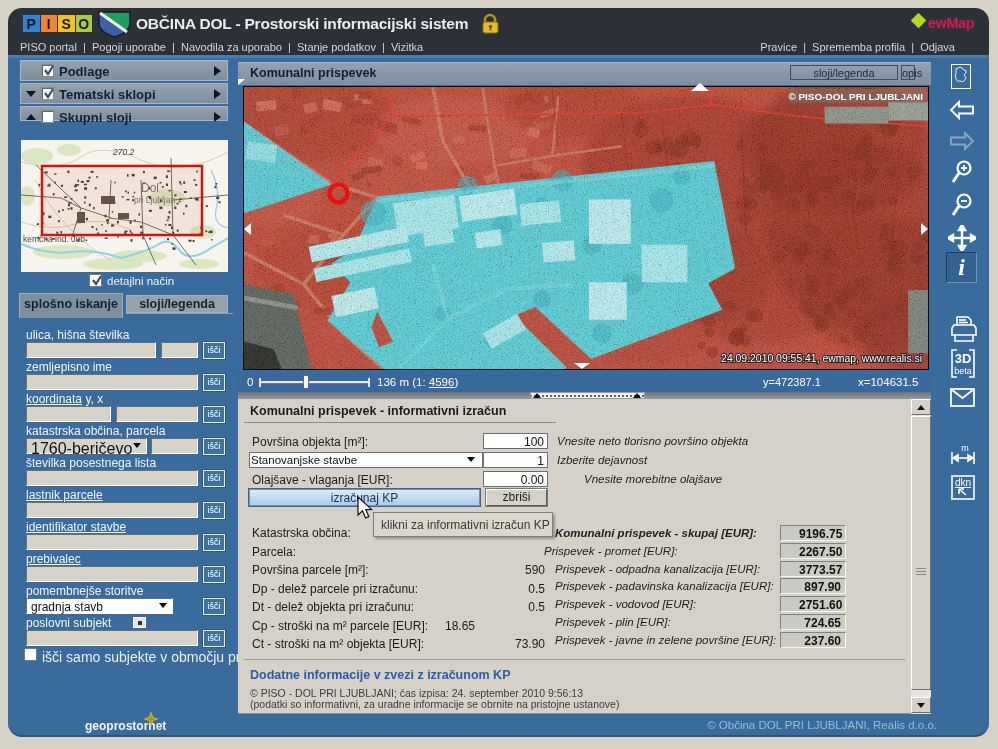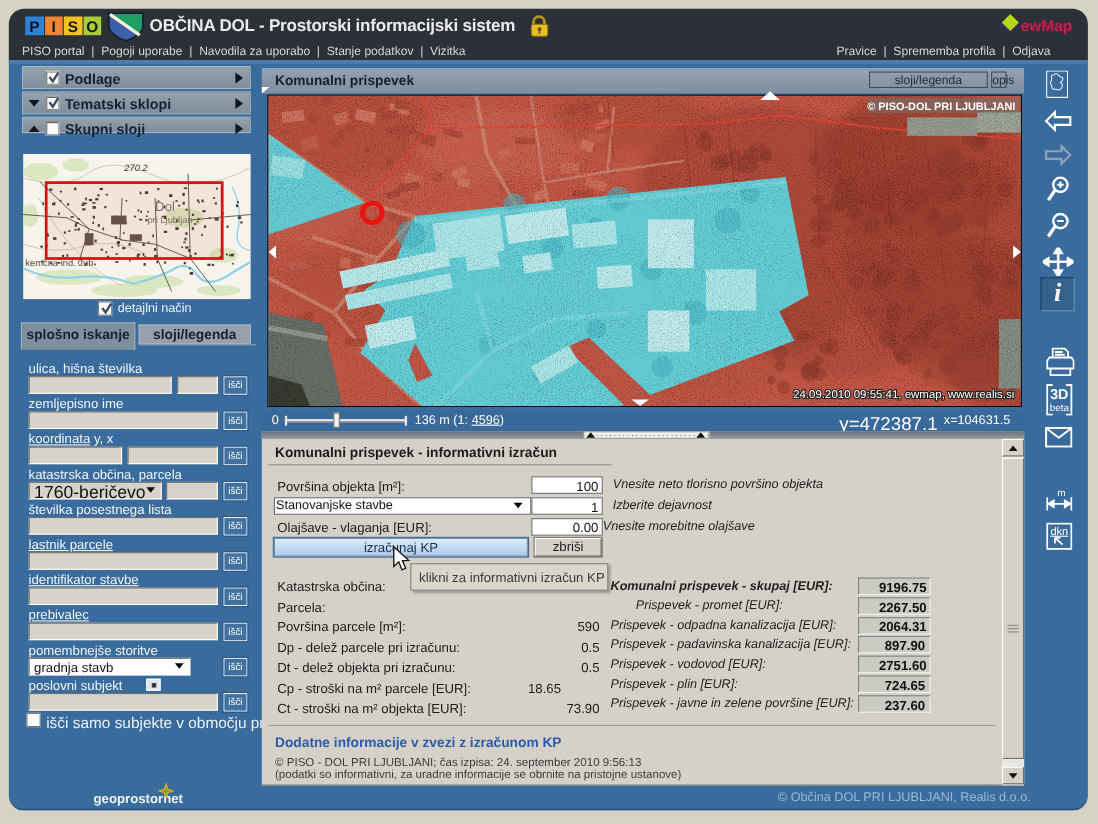--- a/index.html
+++ b/index.html
@@ -574,21 +574,21 @@
     <polygon points="332,280 348,280 340,286" fill="#fff"></polygon>
   </svg>
 <div class="abs" style="left:691px;top:83px;width:0;height:0;border-left:9px solid transparent;border-right:9px solid transparent;border-bottom:8px solid #fff"></div>
 <div class="abs" style="left:238px;top:373px;width:693px;height:19px;background:#39689a"></div>
 <div class="abs" style="left:247px;top:376px;font-size:11.5px;color:#fff">0</div>
 <div class="abs" style="left:259px;top:381px;width:111px;height:3px;background:#e8e8e8;border-bottom:1px solid #777"></div>
 <div class="abs" style="left:259px;top:378px;width:2px;height:9px;background:#e8e8e8"></div>
 <div class="abs" style="left:368px;top:378px;width:2px;height:9px;background:#e8e8e8"></div>
 <div class="abs" style="left:303px;top:375px;width:6px;height:14px;background:#f4f4f4;border:1px solid #666"></div>
 <div class="abs" style="left:377px;top:376px;font-size:11.5px;color:#fff">136 m (1: <span style="text-decoration:underline">4596</span>)</div>
-<div class="abs" style="left:763px;top:376px;font-size:17px;color:#fff">y=472387.1</div>
+<div class="abs" style="left:763px;top:376px;font-size:11px;color:#fff">y=472387.1</div>
 <div class="abs" style="left:858px;top:376px;font-size:11.5px;color:#fff">x=104631.5</div>
 <div class="abs" style="left:238px;top:392px;width:693px;height:322px;background:#d5d1c8;border-bottom:1px solid #8a8a84"></div>
 <div class="abs" style="left:238px;top:392px;width:693px;height:7px;background:linear-gradient(#6d737c,#949aa2)"></div>
 <div class="abs" style="left:530px;top:392px;width:115px;height:7px;background:#efefea;border:1px solid #999;background-image:radial-gradient(circle,#555 0.7px,transparent 0.8px);background-size:4px 4px;background-position:2px 1px"></div>
 <div class="abs" style="left:533px;top:393px;width:0;height:0;border-left:4px solid transparent;border-right:4px solid transparent;border-bottom:5px solid #111"></div>
 <div class="abs" style="left:633px;top:393px;width:0;height:0;border-left:4px solid transparent;border-right:4px solid transparent;border-bottom:5px solid #111"></div>
 <div class="abs" style="left:911px;top:399px;width:20px;height:315px;background:#e8e6e0"></div>
 <div class="abs" style="left:911px;top:399px;width:20px;height:16px;background:#d5d1c8;border-top:1px solid #fff;border-left:1px solid #fff;border-bottom:1px solid #6e6e68;border-right:1px solid #6e6e68">
     <div class="abs" style="left:5px;top:5px;width:0;height:0;border-left:4px solid transparent;border-right:4px solid transparent;border-bottom:5px solid #111"></div>
   </div>
@@ -600,45 +600,45 @@
 <div class="abs" style="left:250px;top:404px;font-size:12.5px;font-weight:bold;color:#1b1b1b">Komunalni prispevek - informativni izračun</div>
 <div class="abs" style="left:244px;top:422px;width:312px;height:1px;background:#8f8f89"></div>
 <div class="rlbl" style="left:252px;top:435px">Površina objekta [m²]:</div>
 <div class="winp" style="left:483px;top:433px;width:65px">100</div>
 <div class="ilbl" style="left:557px;top:435px">Vnesite neto tlorisno površino objekta</div>
 <div class="winp" style="left:249px;top:452px;width:234px;text-align:left;padding-left:1px;font-size:11.5px">Stanovanjske stavbe<span style="float:right;margin-right:4px;margin-top:3px;width:0;height:0;border-left:4px solid transparent;border-right:4px solid transparent;border-top:5px solid #000"></span></div>
 <div class="winp" style="left:483px;top:452px;width:65px">1</div>
 <div class="ilbl" style="left:557px;top:454px">Izberite dejavnost</div>
 <div class="rlbl" style="left:252px;top:473px">Olajšave - vlaganja [EUR]:</div>
 <div class="winp" style="left:483px;top:471px;width:65px">0.00</div>
-<div class="ilbl" style="left:548px;top:473px">Vnesite morebitne olajšave</div>
+<div class="ilbl" style="left:584px;top:473px">Vnesite morebitne olajšave</div>
 <div class="abs" style="left:249px;top:489px;width:231px;height:17px;background:linear-gradient(#dcebf7,#aecbe8);border:1px solid #6e92b8;outline:1px solid #44668c;font-size:12px;color:#16324e;text-align:center;line-height:16px">izračunaj KP</div>
 <div class="abs" style="left:486px;top:489px;width:61px;height:17px;background:#d5d1c8;border-top:1px solid #fff;border-left:1px solid #fff;border-bottom:1px solid #5f5f59;border-right:1px solid #5f5f59;outline:1px solid #777;font-size:12px;color:#1b1b1b;text-align:center;line-height:15px">zbriši</div>
 <svg class="abs" style="left:355px;top:496px;z-index:60" width="20" height="26" viewBox="0 0 20 26">
 <path d="M3,1 L3,19 L7.5,14.8 L10.5,22 L13.8,20.6 L10.8,13.6 L16.5,13.4 Z" fill="#fff" stroke="#111" stroke-width="1.2"></path>
 </svg>
 <div class="abs" style="left:373px;top:512px;width:180px;height:25px;background:#d9d6cc;border:1px solid #7f7f7f;box-shadow:2px 2px 2px rgba(90,90,90,0.5);font-size:12px;color:#3a3a3a;line-height:24px;padding-left:7px;z-index:50;white-space:nowrap">klikni za informativni izračun KP</div>
 <div class="rlbl" style="left:252px;top:526px">Katastrska občina:</div>
 <div class="rlbl" style="left:252px;top:544.5px">Parcela:</div>
 <div class="rlbl" style="left:252px;top:563.0px">Površina parcele [m²]:</div>
 <div class="rlbl" style="left:445px;top:563.0px;width:100px;text-align:right">590</div>
 <div class="rlbl" style="left:252px;top:581.5px">Dp - delež parcele pri izračunu:</div>
 <div class="rlbl" style="left:445px;top:581.5px;width:100px;text-align:right">0.5</div>
 <div class="rlbl" style="left:252px;top:600.0px">Dt - delež objekta pri izračunu:</div>
 <div class="rlbl" style="left:445px;top:600.0px;width:100px;text-align:right">0.5</div>
 <div class="rlbl" style="left:252px;top:618.5px">Cp - stroški na m² parcele [EUR]:</div>
-<div class="rlbl" style="left:445px;top:618.5px;width:100px;text-align:center">18.65</div>
+<div class="rlbl" style="left:445px;top:618.5px;width:100px;text-align:left">18.65</div>
 <div class="rlbl" style="left:252px;top:637.0px">Ct - stroški na m² objekta [EUR]:</div>
 <div class="rlbl" style="left:445px;top:637.0px;width:100px;text-align:right">73.90</div>
 <div class="ilbl" style="left:555px;top:527px;font-weight:bold;">Komunalni prispevek - skupaj [EUR]:</div>
 <div class="vbox" style="left:780px;top:525px">9196.75</div>
-<div class="ilbl" style="left:578px;top:544.8px;">Prispevek - promet [EUR]:</div>
+<div class="ilbl" style="left:544px;top:544.8px;">Prispevek - promet [EUR]:</div>
 <div class="vbox" style="left:780px;top:542.8px">2267.50</div>
 <div class="ilbl" style="left:555px;top:562.5999999999999px;">Prispevek - odpadna kanalizacija [EUR]:</div>
-<div class="vbox" style="left:780px;top:560.5999999999999px">2064.31</div>
+<div class="vbox" style="left:780px;top:560.5999999999999px">3773.57</div>
 <div class="ilbl" style="left:555px;top:580.3999999999999px;">Prispevek - padavinska kanalizacija [EUR]:</div>
 <div class="vbox" style="left:780px;top:578.3999999999999px">897.90</div>
 <div class="ilbl" style="left:555px;top:598.1999999999998px;">Prispevek - vodovod [EUR]:</div>
 <div class="vbox" style="left:780px;top:596.1999999999998px">2751.60</div>
 <div class="ilbl" style="left:555px;top:615.9999999999998px;">Prispevek - plin [EUR]:</div>
 <div class="vbox" style="left:780px;top:613.9999999999998px">724.65</div>
 <div class="ilbl" style="left:555px;top:633.7999999999997px;">Prispevek - javne in zelene površine [EUR]:</div>
 <div class="vbox" style="left:780px;top:631.7999999999997px">237.60</div>
 <div class="abs" style="left:244px;top:659px;width:661px;height:1px;background:#9a9a94"></div>
 <div class="abs" style="left:250px;top:668px;font-size:12.5px;font-weight:bold;color:#2b5ca8">Dodatne informacije v zvezi z izračunom KP</div>

